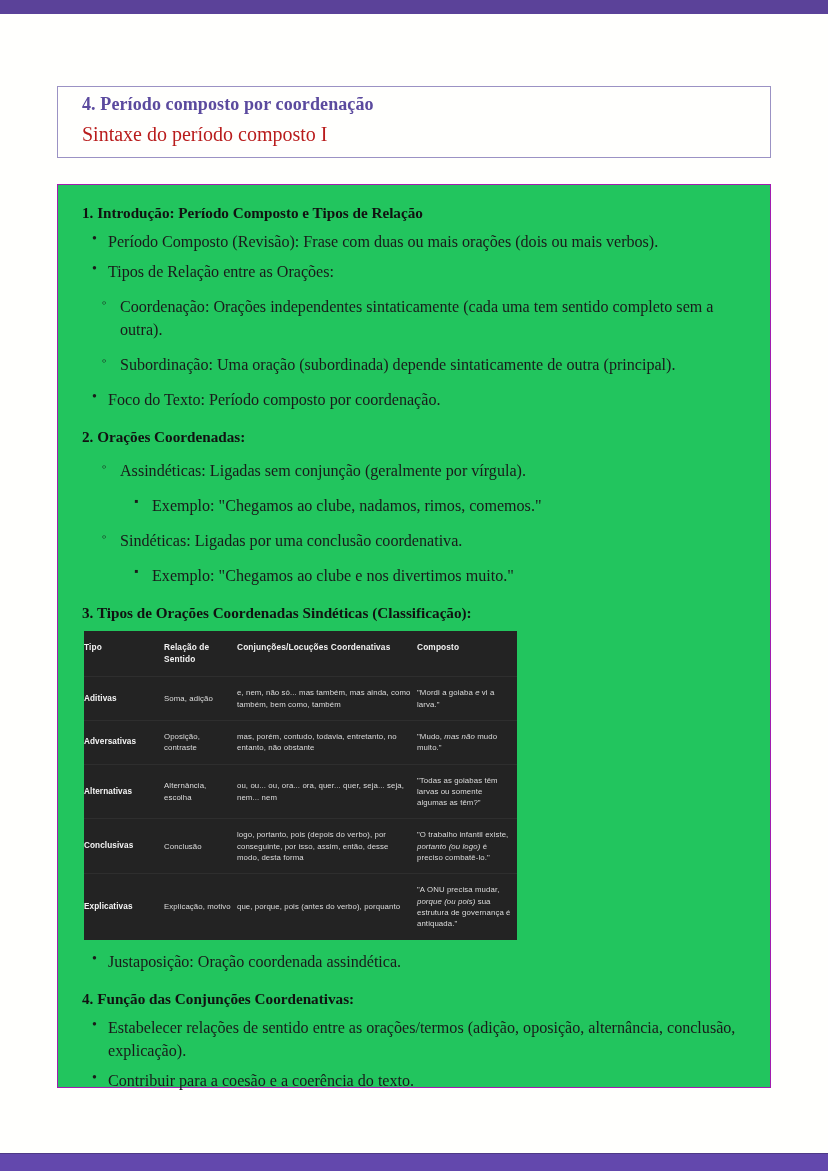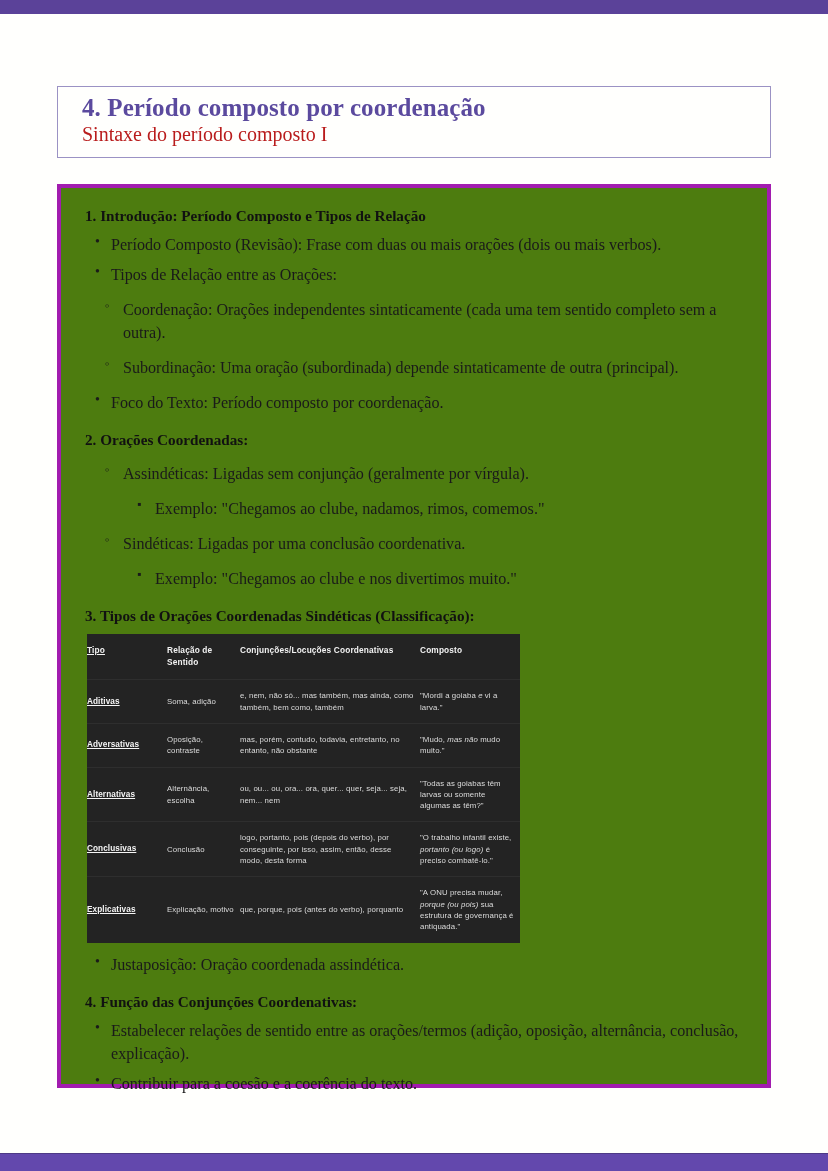--- a/index.html
+++ b/index.html
@@ -40,40 +40,40 @@
     left: 57px; top: 86px;
     width: 714px;
     height: 72px;
     border: 1px solid #9b92c4;
     background: #fffffd;
     box-sizing: border-box;
   }
   .doc-title {
     position: absolute;
     left: 24px; top: 7px;
-    font-size: 25px;
+    font-size: 18px;
     font-weight: bold;
     color: #5b4a9e;
     letter-spacing: .1px;
     white-space: nowrap;
   }
   .doc-subtitle {
     position: absolute;
     left: 24px; top: 36px;
     font-size: 20px;
     color: #b91c1c;
     white-space: nowrap;
   }
   .content-box {
     position: absolute;
     left: 57px; top: 184px;
     width: 714px;
     height: 904px;
-    border: 4px solid #a21caf;
-    background: #4d7c0f;
+    border: 1px solid #a21caf;
+    background: #22c55e;
     box-sizing: border-box;
     padding: 18px 18px 10px 24px;
   }
   .sec-heading {
     font-size: 15.2px;
     font-weight: bold;
     color: #111;
     margin: 0 0 3px 0;
     line-height: 1.32;
   }
@@ -165,21 +165,21 @@
   table.conj td.tipo {
     font-weight: bold;
     color: #f5f5f5;
     font-size: 8.2px;
   }
   table.conj em { font-style: italic; }
   col.c1 { width: 80px; }
   col.c2 { width: 73px; }
   col.c3 { width: 180px; }
   col.c4 { width: 100px; }
-  th.pad-l, td.pad-l { padding-left: 12px; text-decoration: underline; }
+  th.pad-l, td.pad-l { padding-left: 12px; }
   .hdr-row th { border-bottom: none; }
 </style>
 </head>
 <body>
 
 <div class="page">
 
   <div class="top-bar"></div>
 
   <div class="title-box">

